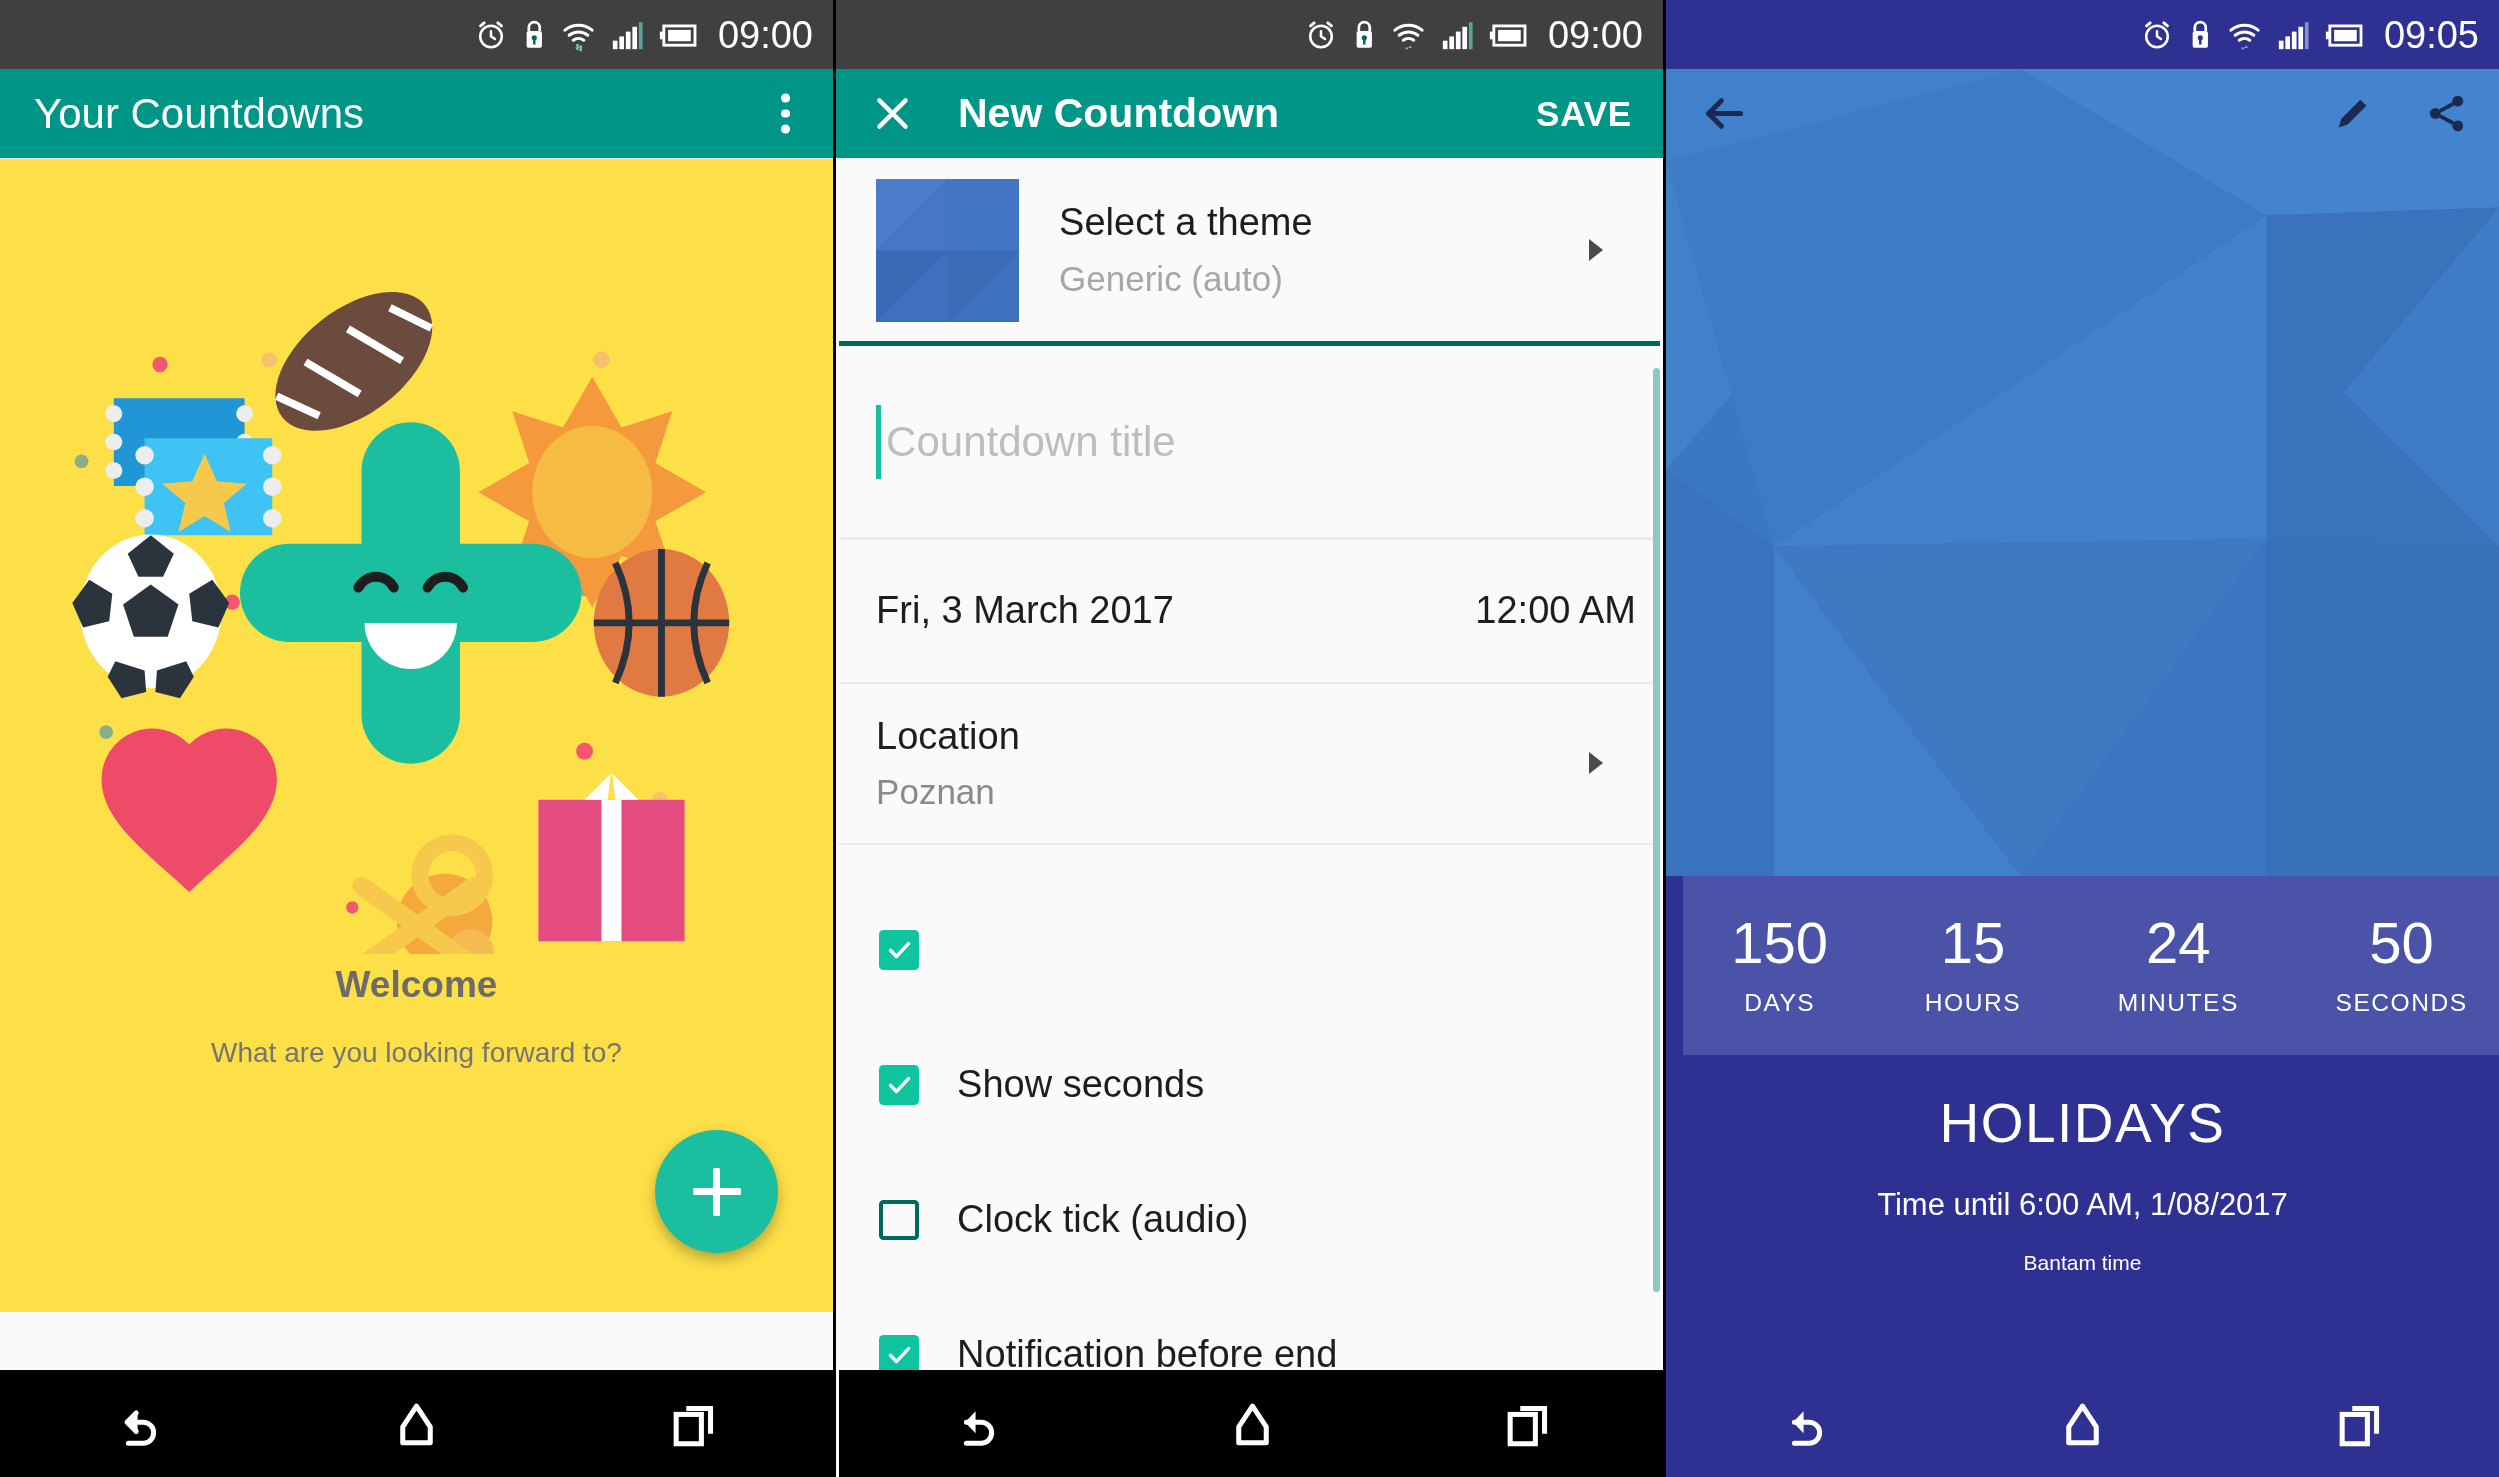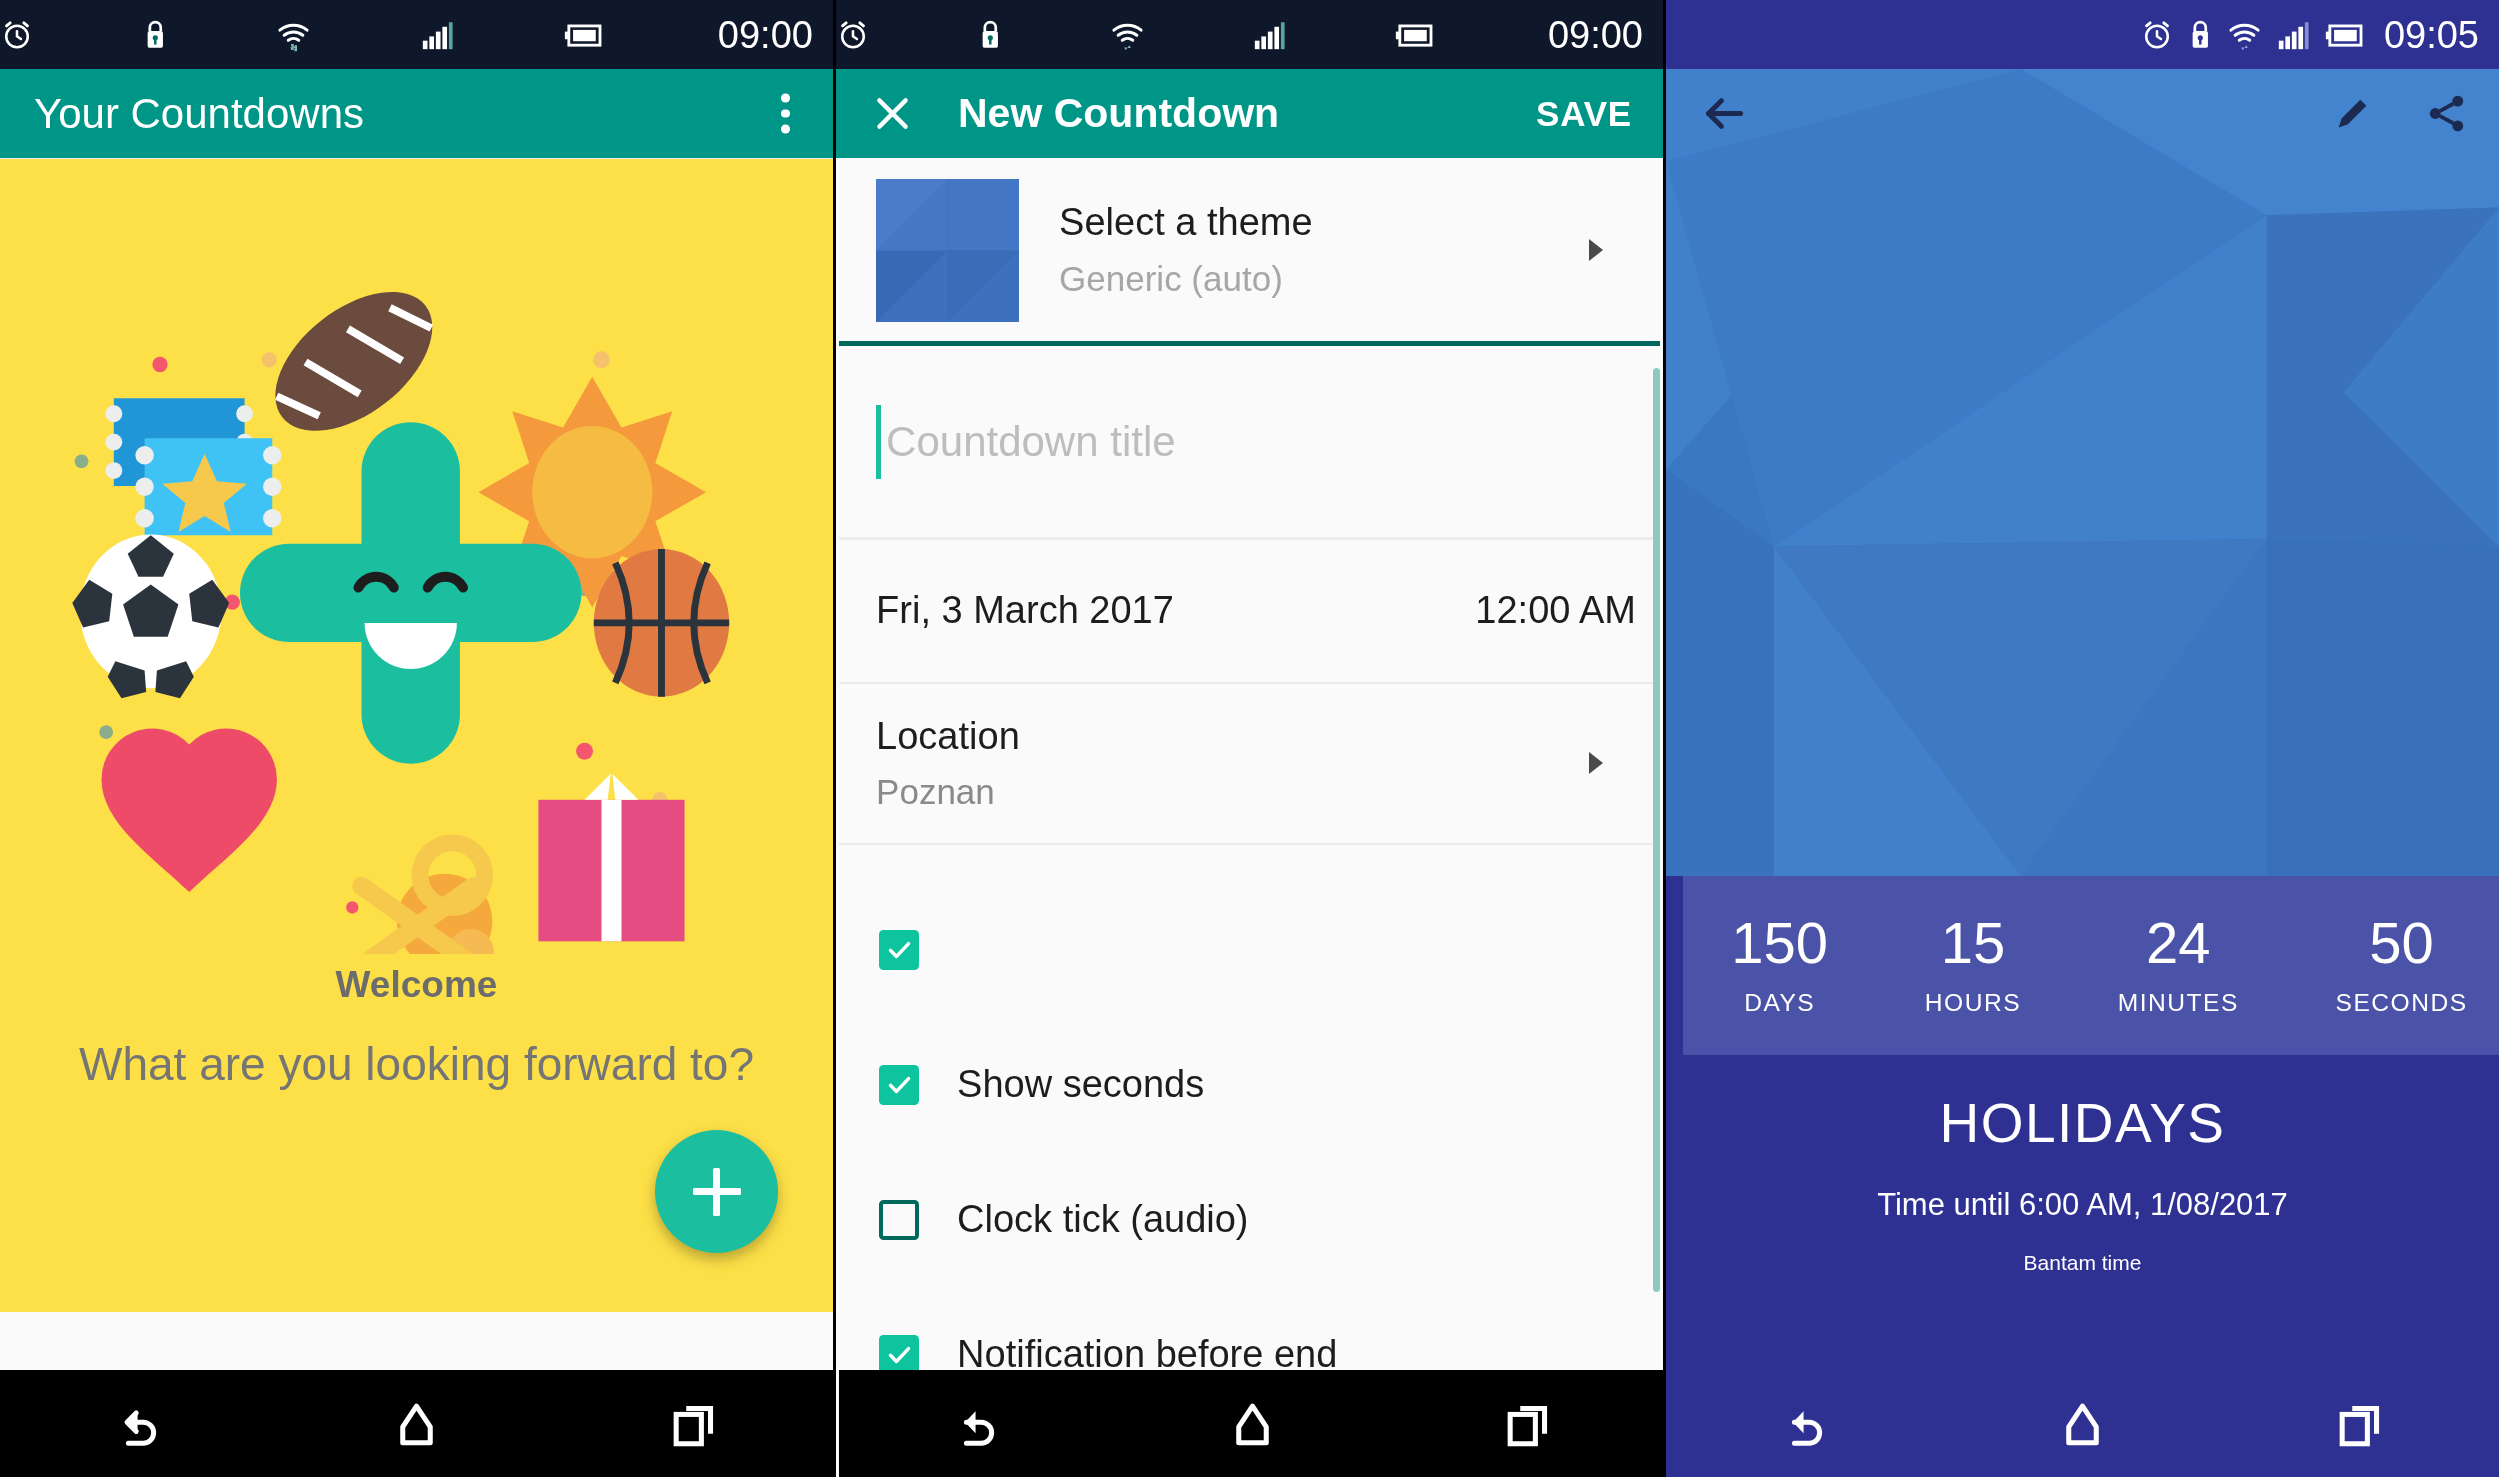--- a/index.html
+++ b/index.html
@@ -15,21 +15,21 @@
   .phone { position: relative; height: 1478px; overflow: hidden; }
   .phone.p1 { width: 833px; background: #eceded; }
   .phone.p2 { width: 833px; background: #fafafa; border-left: 3.1px solid #000; border-right: 3.1px solid #000; }
   .phone.p3 { width: 833px; background: #2e3192; }
 
   
   .statusbar {
     height: 69px; display: flex; align-items: center;
     justify-content: flex-end; padding-right: 20px; gap: 14px;
   }
-  .statusbar.teal { background: #0f172a; justify-content: space-between; }
+  .statusbar.teal { background: #404040; }
   .statusbar.indigo { background: #2e3192; }
   .sb-clock {
     color: #fff; font-size: 38px; font-weight: 400; letter-spacing: 0px;
     margin-left: 6.2px; line-height: 1;
   }
   .sb-ico { display: block; }
 
   
   .appbar {
     height: 89px; display: flex; align-items: center;
@@ -61,21 +61,21 @@
     position: absolute; top: 159px; left: 0; right: 0; bottom: 108px;
     background: #fde047; overflow: hidden;
   }
   .p1-white-strip { position: absolute; left: 0; right: 0; bottom: 0; height: 58px; background: #fafafa; }
 
   .illus { position: absolute; top: 102px; left: 0; width: 833px; height: 693px; }
   .welcome-wrap {
     position: absolute; top: 805px; left: 0; right: 0; text-align: center;
   }
   .welcome-title { font-size: 37px; font-weight: 700; color: #6c6c6c; }
-  .welcome-sub { font-size: 46px; font-weight: 400; color: #757575; margin-top: 31px; }
+  .welcome-sub { font-size: 28px; font-weight: 400; color: #757575; margin-top: 31px; }
 
   .fab {
     position: absolute; right: 55px; bottom: 117px;
     width: 123px; height: 123px; border-radius: 50%;
     background: #1bbfa0; cursor: pointer;
     box-shadow: 0 6.2px 14px rgba(0,0,0,.28);
     display: flex; align-items: center; justify-content: center;
   }
   .fab:before, .fab:after { content: ""; position: absolute; background: #fff; border-radius: 1.5px; }
   .fab:before { width: 48px; height: 7px; }

